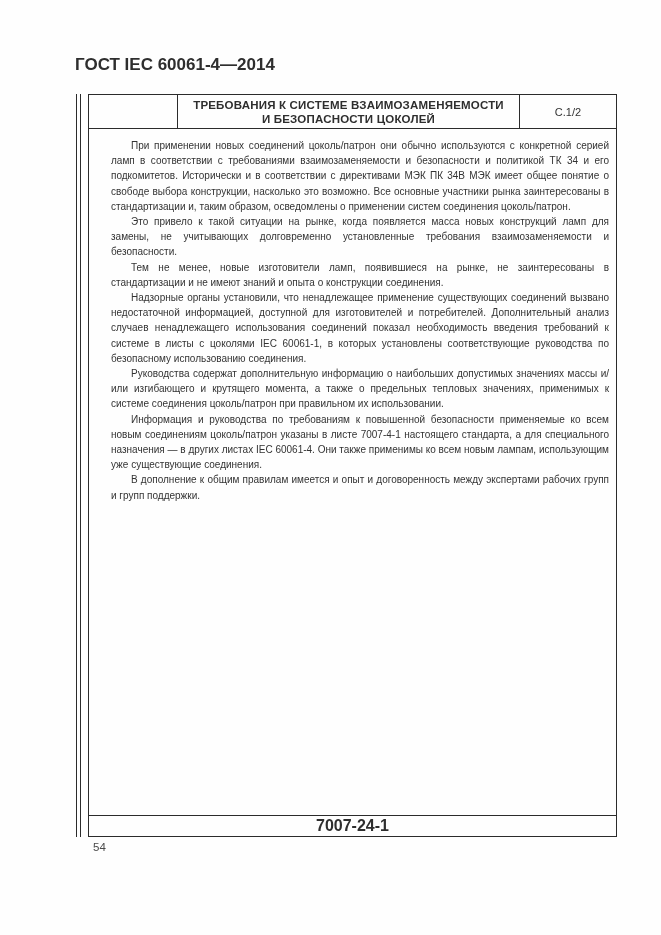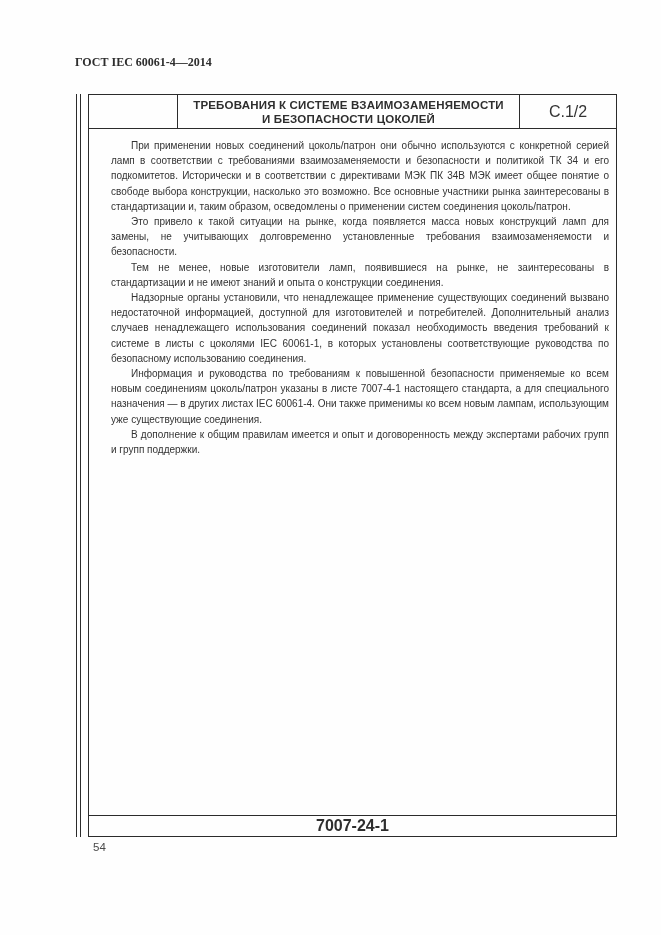--- a/index.html
+++ b/index.html
@@ -12,25 +12,24 @@
   }
   .page {
     position: relative;
     width: 661px; height: 935px;
     background: #fefefe;
     overflow: hidden;
   }
   .doc-code {
     position: absolute;
     left: 75px; top: 55px;
-    font-size: 12px;
+    font-size: 17px;
     font-weight: 700;
     color: #2e2e2e;
     white-space: nowrap;
-    font-family: Liberation Serif, serif;
   }
   
   .rail {
     position: absolute;
     left: 76px; top: 94px;
     width: 3px; height: 743px;
     border-left: 1.5px solid #2b2b2b;
     border-right: 1.5px solid #2b2b2b;
   }
   .sheet {
@@ -66,21 +65,21 @@
     color: #2e2e2e;
     letter-spacing: 0.2px;
   }
   .cell-ref {
     flex: 0 0 97px;
     box-sizing: border-box;
     border-left: 1.5px solid #2b2b2b;
     display: flex;
     align-items: center;
     justify-content: center;
-    font-size: 16px;
+    font-size: 11px;
     color: #333333;
   }
   .body-cell {
     flex: 1 1 auto;
     padding: 9px 7px 0 7px;
     font-size: 10px;
     line-height: 15.2px;
     text-align: justify;
     color: #333333;
     overflow: hidden;
@@ -125,20 +124,21 @@
         <div>И БЕЗОПАСНОСТИ ЦОКОЛЕЙ</div>
       </div>
       <div class="cell-ref">С.1/2</div>
     </div>
 
     <div class="body-cell">
       <p>При применении новых соединений цоколь/патрон они обычно используются с конкретной серией ламп в соответствии с требованиями взаимозаменяемости и безопасности и политикой ТК 34 и его подкомитетов. Исторически и в соответствии с директивами МЭК ПК 34В МЭК имеет общее понятие о свободе выбора конструкции, насколько это возможно. Все основные участники рынка заинтересованы в стандартизации и, таким образом, осведомлены о применении систем соединения цоколь/патрон.</p>
       <p>Это привело к такой ситуации на рынке, когда появляется масса новых конструкций ламп для замены, не учитывающих долговременно установленные требования взаимозаменяемости и безопасности.</p>
       <p>Тем не менее, новые изготовители ламп, появившиеся на рынке, не заинтересованы в стандартизации и не имеют знаний и опыта о конструкции соединения.</p>
       <p>Надзорные органы установили, что ненадлежащее применение существующих соединений вызвано недостаточной информацией, доступной для изготовителей и потребителей. Дополнительный анализ случаев ненадлежащего использования соединений показал необходимость введения требований к системе в листы с цоколями IEC 60061-1, в которых установлены соответствующие руководства по безопасному использованию соединения.</p>
+      <p>Руководства содержат дополнительную информацию о наибольших допустимых значениях массы и/или изгибающего и крутящего момента, а также о предельных тепловых значениях, применимых к системе соединения цоколь/патрон при правильном их использовании.</p>
       <p>Информация и руководства по требованиям к повышенной безопасности применяемые ко всем новым соединениям цоколь/патрон указаны в листе 7007-4-1 настоящего стандарта, а для специального назначения — в других листах IEC 60061-4. Они также применимы ко всем новым лампам, использующим уже существующие соединения.</p>
       <p>В дополнение к общим правилам имеется и опыт и договоренность между экспертами рабочих групп и групп поддержки.</p>
     </div>
 
     <div class="foot-row">7007-24-1</div>
 
   </div>
 
   <div class="page-num">54</div>
 

